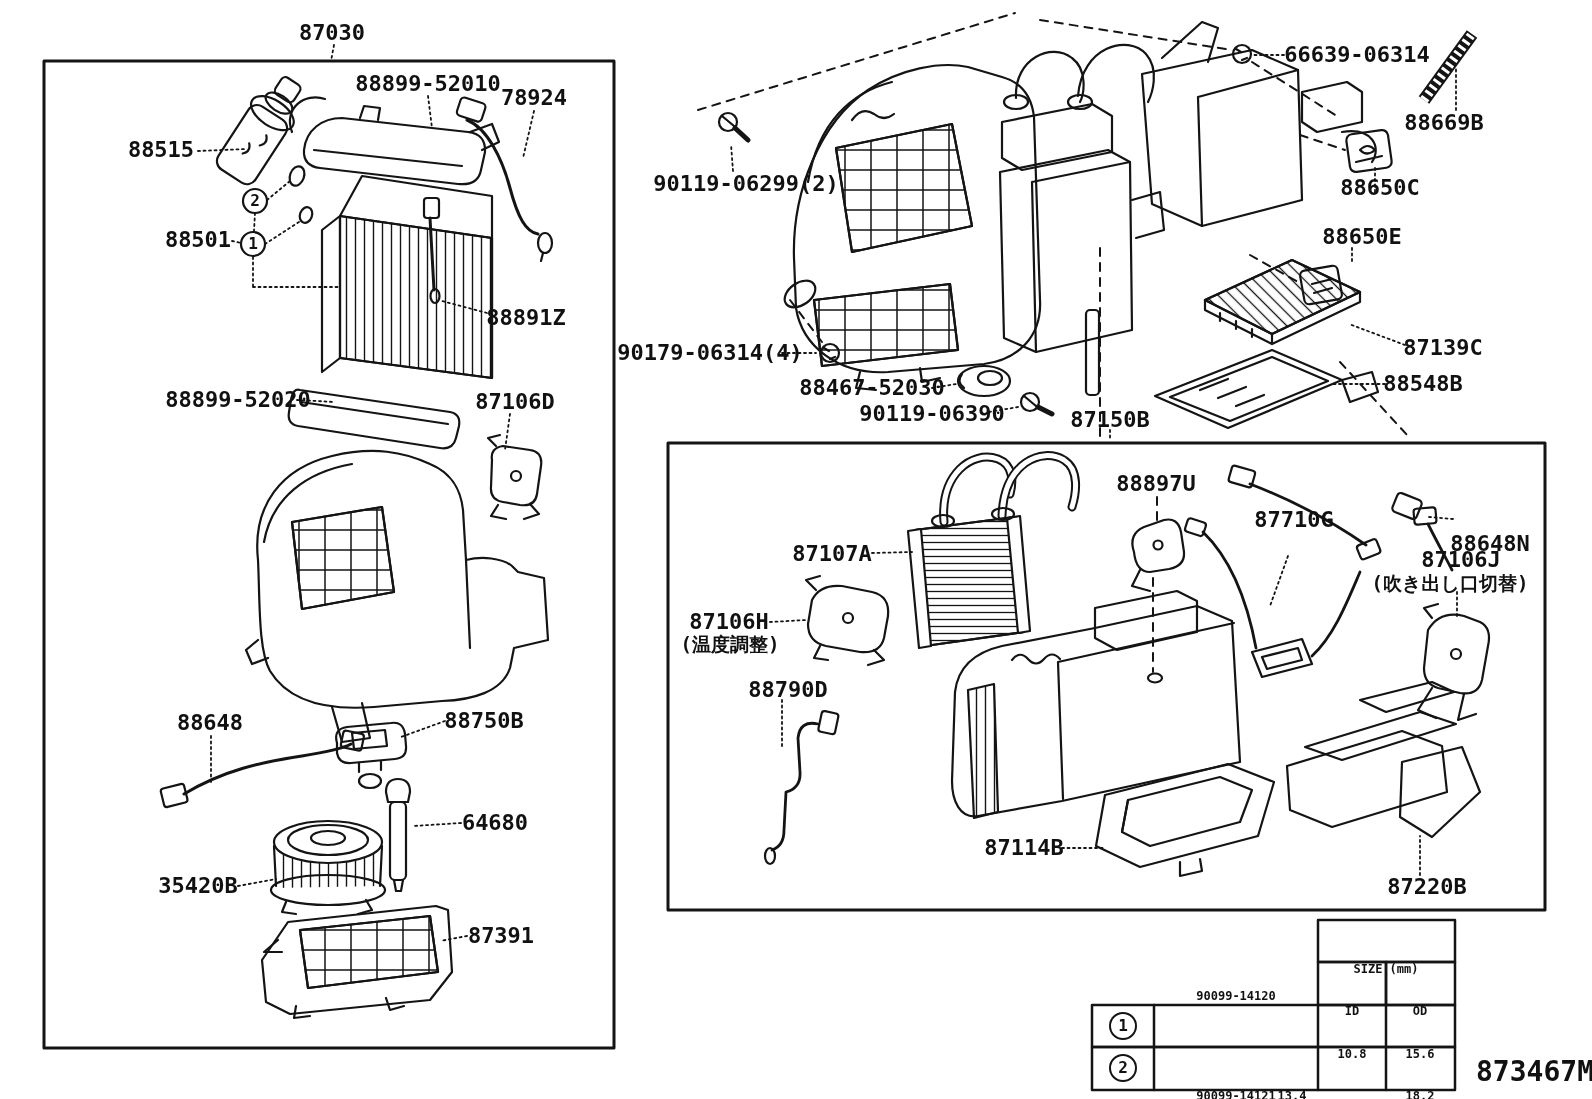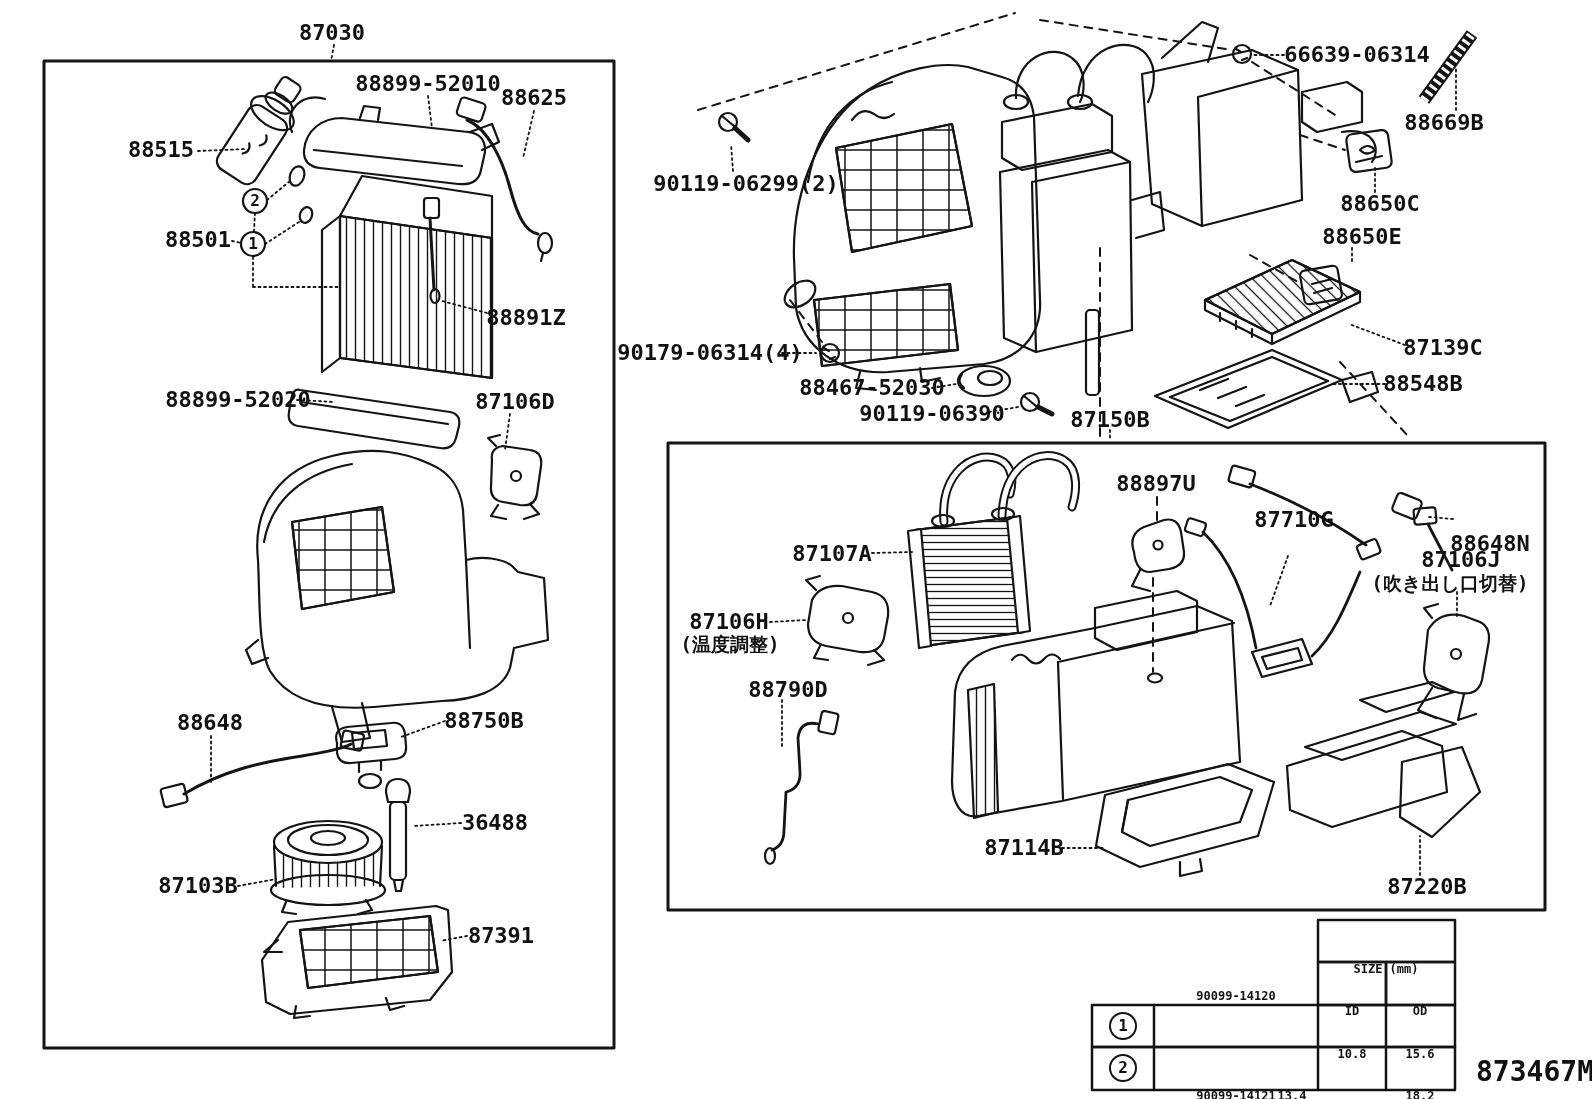--- a/index.html
+++ b/index.html
@@ -378,39 +378,39 @@
       <rect x="1092" y="1047" width="363" height="43"></rect>
       <path d="M1154,1005 V1090 M1318,1005 V1090 M1386,1005 V1090"></path>
       <circle cx="1123" cy="1026" r="13" stroke-width="2"></circle>
       <circle cx="1123" cy="1068" r="13" stroke-width="2"></circle>
     </g>
   </g>
 </svg>
 
   <div class="lbl" style="left:332px;top:33px">87030</div>
   <div class="lbl" style="left:428px;top:84px">88899-52010</div>
-  <div class="lbl" style="left:534px;top:98px">88625</div>
+  <div class="lbl" style="left:534px;top:98px">78924</div>
   <div class="lbl" style="left:161px;top:150px">88515</div>
   <div class="lbl" style="left:198px;top:240px">88501</div>
   <div class="lbl" style="left:526px;top:318px">88891Z</div>
   <div class="lbl" style="left:238px;top:400px">88899-52020</div>
   <div class="lbl" style="left:515px;top:402px">87106D</div>
   <div class="lbl" style="left:210px;top:723px">88648</div>
   <div class="lbl" style="left:484px;top:721px">88750B</div>
-  <div class="lbl" style="left:495px;top:823px">36488</div>
-  <div class="lbl" style="left:198px;top:886px">87103B</div>
+  <div class="lbl" style="left:495px;top:823px">64680</div>
+  <div class="lbl" style="left:198px;top:886px">35420B</div>
   <div class="lbl" style="left:501px;top:936px">87391</div>
 
   <div class="lbl num" style="left:255px;top:201px">2</div>
   <div class="lbl num" style="left:253px;top:244px">1</div>
 
   <div class="lbl" style="left:746px;top:184px">90119-06299(2)</div>
   <div class="lbl" style="left:1357px;top:55px">66639-06314</div>
   <div class="lbl" style="left:1444px;top:123px">88669B</div>
-  <div class="lbl" style="left:1380px;top:204px">88650C</div>
+  <div class="lbl" style="left:1380px;top:188px">88650C</div>
   <div class="lbl" style="left:1362px;top:237px">88650E</div>
   <div class="lbl" style="left:1443px;top:348px">87139C</div>
   <div class="lbl" style="left:710px;top:353px">90179-06314(4)</div>
   <div class="lbl" style="left:872px;top:388px">88467-52030</div>
   <div class="lbl" style="left:932px;top:414px">90119-06390</div>
   <div class="lbl" style="left:1423px;top:384px">88548B</div>
   <div class="lbl" style="left:1110px;top:420px">87150B</div>
 
   <div class="lbl" style="left:1156px;top:484px">88897U</div>
   <div class="lbl" style="left:832px;top:554px">87107A</div>

